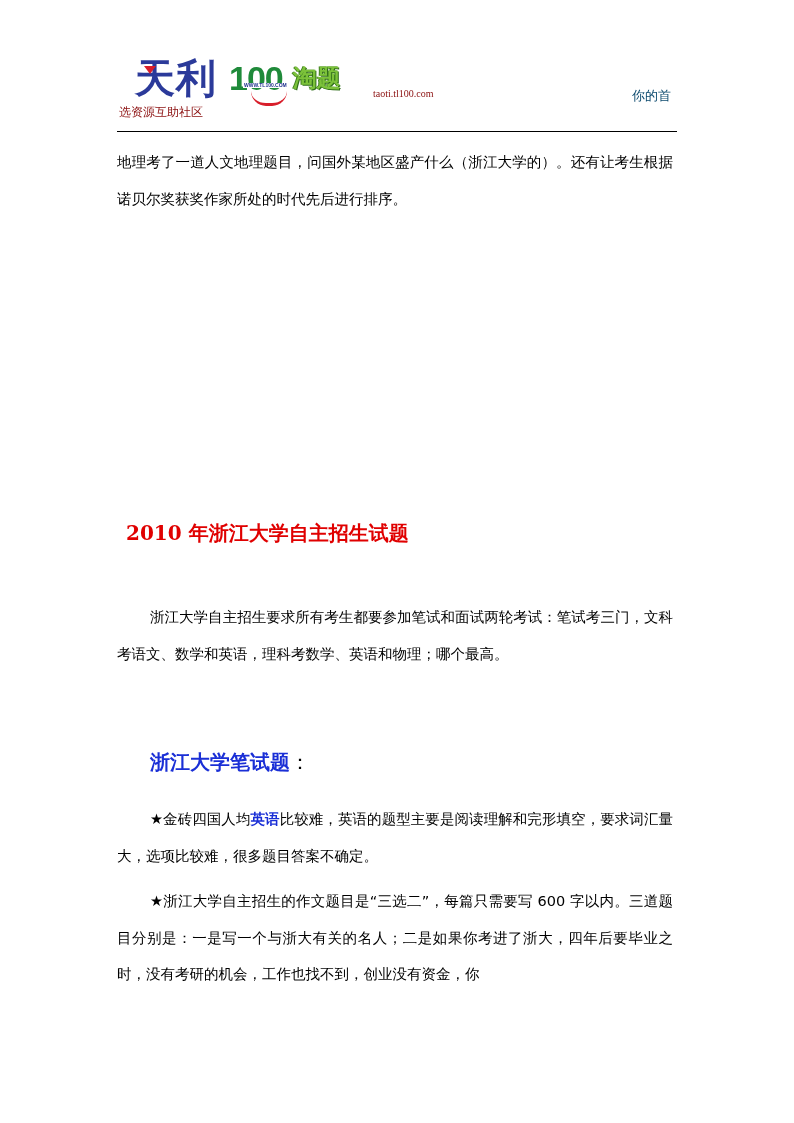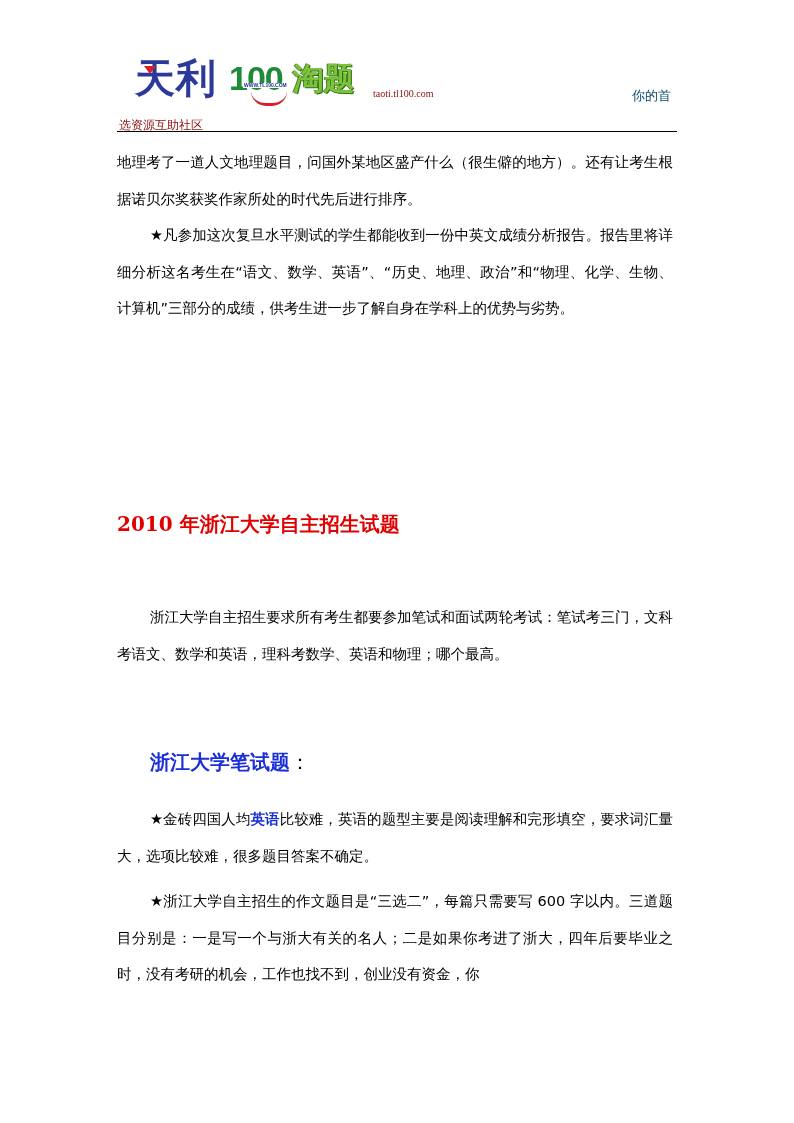--- a/index.html
+++ b/index.html
@@ -12,24 +12,24 @@
                    color: #2b3a9a; letter-spacing: 1px; line-height: 1; position: relative; }
     .logo-tianli .redmark { position: absolute; left: 9px; top: 8px; width: 0; height: 0;
                    border-left: 6px solid transparent; border-right: 6px solid transparent;
                    border-top: 8px solid #d81e2a; }
     .logo-100 { position: relative; font-family: Liberation Sans, sans-serif; font-weight: bold;
                 font-size: 34px; color: #1f8a3a; line-height: 1; margin-left: 12px; letter-spacing: -1px; }
     .logo-100 .url { position: absolute; left: 14px; top: 22px; font-size: 5px; color: #1e2f8c;
                 font-weight: bold; letter-spacing: 0; white-space: nowrap; background: #fff; padding: 0 1px; }
     .logo-100 .smile { position: absolute; left: 22px; top: 30px; width: 36px; height: 12px;
                 border-bottom: 3px solid #d81e2a; border-radius: 0 0 20px 20px; }
-    .logo-taoti { font-family: "DejaVu Sans", sans-serif; font-weight: bold; font-size: 31px;
+    .logo-taoti { font-family: "DejaVu Sans", sans-serif; font-weight: bold; font-size: 24px;
                 color: #7cc23a; margin-left: 10px; line-height: 1;
                 text-shadow: 1px 1px 0 #2f6d1a, -1px 0 0 #3e7f1f; }
-    .slogan { position: absolute; left: 2px; top: 49px; font-size: 12px; color: #8b0f0f; margin-top: 13px; }
+    .slogan { position: absolute; left: 2px; top: 49px; font-size: 12px; color: #8b0f0f; }
     .site-url { position: absolute; left: 256px; top: 33px; font-family: Liberation Serif, serif;
                 font-size: 10px; color: #8b0f0f; }
     .home-link { position: absolute; right: 6px; top: 32px; font-size: 13px; color: #0c4a6e; }
     .header-rule { position: absolute; left: 117px; top: 131px; width: 560px; height: 0;
                    border-top: 1.5px solid #000; }
 
     .content { position: absolute; left: 117px; top: 144px; width: 556px; }
     .p { font-size: 14.5px; line-height: 36.5px; margin: 0; text-align: justify; }
     .indent { text-indent: 33px; }
     .section-title { position: absolute; left: 117px; top: 511px; font-size: 20px; color: #e00000;
@@ -54,25 +54,24 @@
     </span>
     <span class="logo-taoti">淘题</span>
   </div>
   <div class="slogan">选资源互助社区</div>
   <div class="site-url">taoti.tl100.com</div>
   <div class="home-link">你的首</div>
 </div>
 <div class="header-rule"></div>
 
 <div class="content">
-  <p class="p">地理考了一道人文地理题目，问国外某地区盛产什么（很生僻的地方）。还有让考生根据诺贝尔奖获奖作家所处的时代先后进行排序。</p>
-  <p class="p indent">★凡参加这次复旦水平测试的学生都能收到一份中英文成绩分析报告。报告里将详细分析这名考生在“语文、数学、英语”、“历史、地理、政治”和“物理、化学、生物、计算机”三部分的成绩，供考生进一步了解自身在学科上的优势与劣势。</p>
+  <p class="p">地理考了一道人文地理题目，问国外某地区盛产什么（浙江大学的）。还有让考生根据诺贝尔奖获奖作家所处的时代先后进行排序。</p>
 </div>
 
-<h2 class="section-title" style="margin:0;">2010 年浙江大学自主招生试题</h2>
+<h2 class="section-title" style="margin:9px;">2010 年浙江大学自主招生试题</h2>
 
 <div class="abs" style="top:599px;">
   <p class="p indent">浙江大学自主招生要求所有考生都要参加笔试和面试两轮考试：笔试考三门，文科考语文、数学和英语，理科考数学、英语和物理；哪个最高。</p>
 </div>
 
 <div class="sub-heading">
   <span class="blue">浙江大学笔试题</span><span>：</span>
 </div>
 
 <div class="abs" style="top:801px;">

